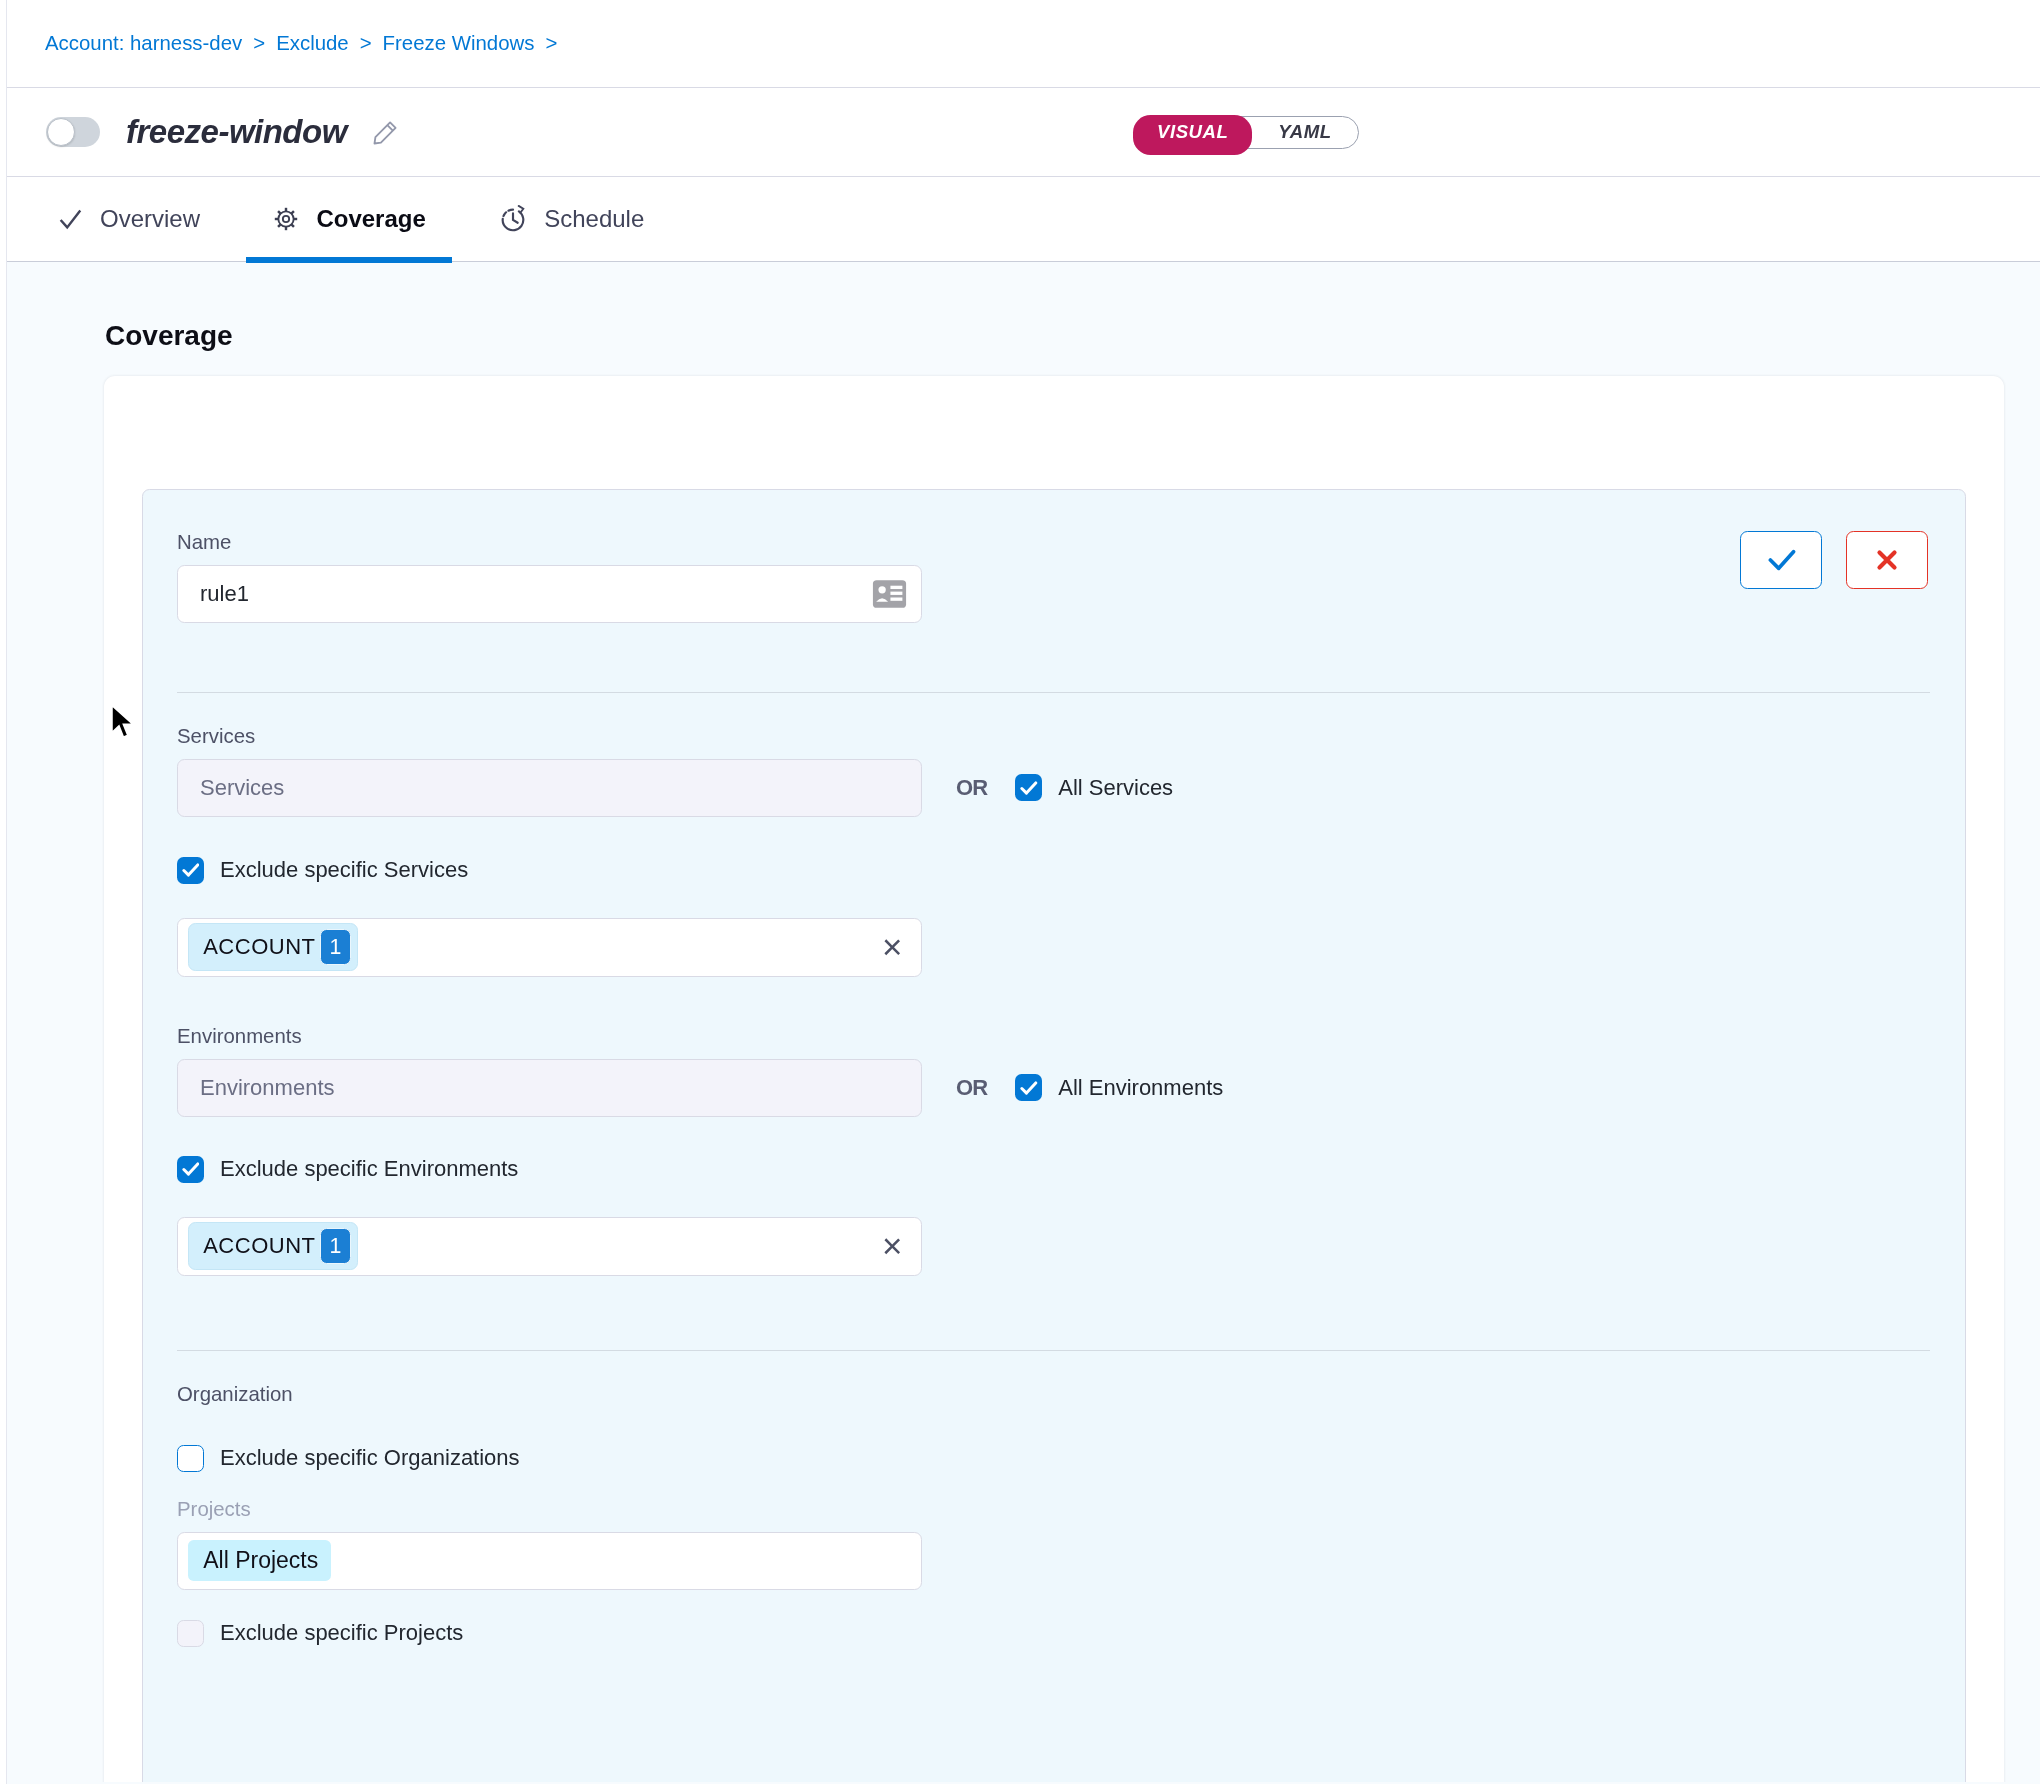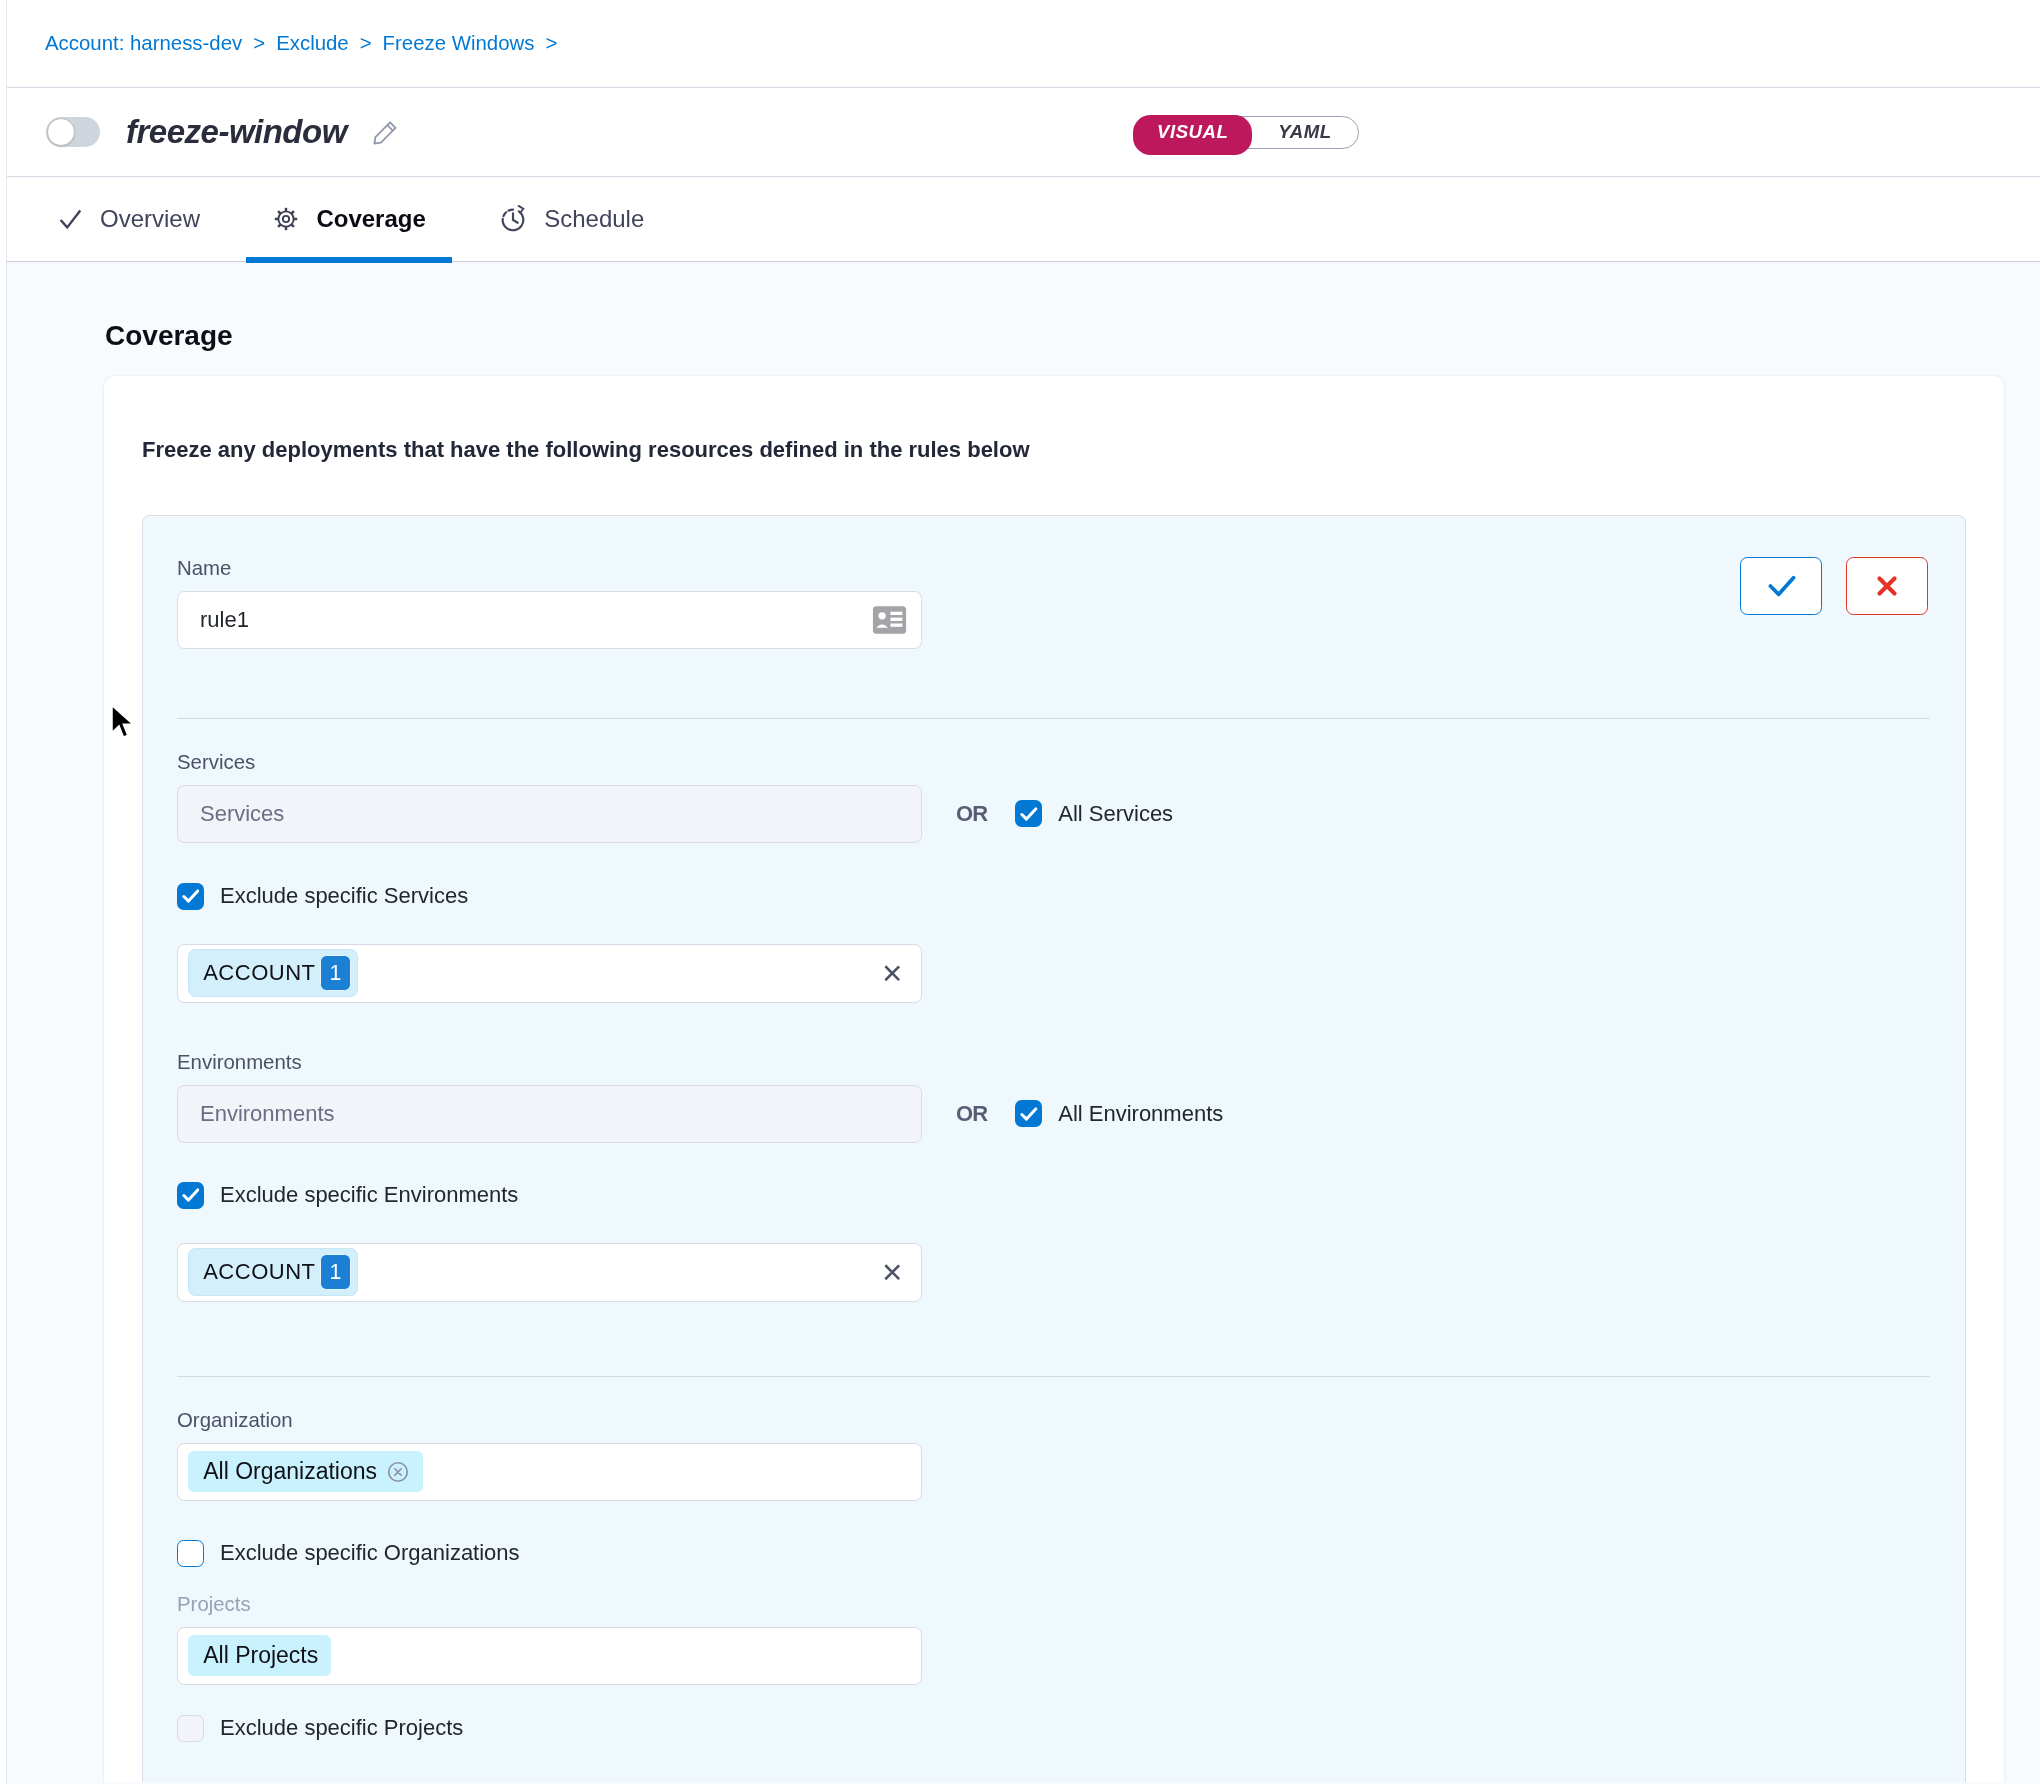--- a/index.html
+++ b/index.html
@@ -180,21 +180,20 @@
       </g>
     </svg>
     <span>Schedule</span>
   </div>
 </div>
 
 <div class="content">
   <div class="page-heading">Coverage</div>
 
   <div class="card">
-    <div class="card-desc">Freeze any deployments that have the following resources defined in the rules below</div>
 
     <div class="rule-panel">
 
       <div class="rule-actions">
         <div class="btn confirm">
           <svg width="37" height="30" viewBox="0 0 40 32">
             <polyline points="8,16 17,25 33,7" fill="none" stroke="#0278d5" stroke-width="4" stroke-linecap="round" stroke-linejoin="round"></polyline>
           </svg>
         </div>
         <div class="btn cancel">
@@ -271,29 +270,20 @@
         <div class="tag">
           <span>ACCOUNT</span>
           <span class="tag-count">1</span>
         </div>
         <span class="tag-clear">×</span>
       </div>
 
       <div class="divider div-2"></div>
 
       <div class="field-label sec-label-1">Organization</div>
-      <div class="select-box">
-        <div class="simple-tag">
-          <span>All Organizations</span>
-          <svg width="24" height="24" viewBox="0 0 26 26">
-            <circle cx="13" cy="13" r="10" fill="none" stroke="#8b90a0" stroke-width="1.8"></circle>
-            <path d="M9.5 9.5 L16.5 16.5 M16.5 9.5 L9.5 16.5" stroke="#8b90a0" stroke-width="1.8" stroke-linecap="round"></path>
-          </svg>
-        </div>
-      </div>
       <div class="row exclude-row-2">
         <span class="checkbox unchecked"></span>
         <span class="check-label">Exclude specific Organizations</span>
       </div>
 
       <div class="field-label muted proj-gap">Projects</div>
       <div class="select-box">
         <div class="simple-tag">
           <span>All Projects</span>
         </div>

